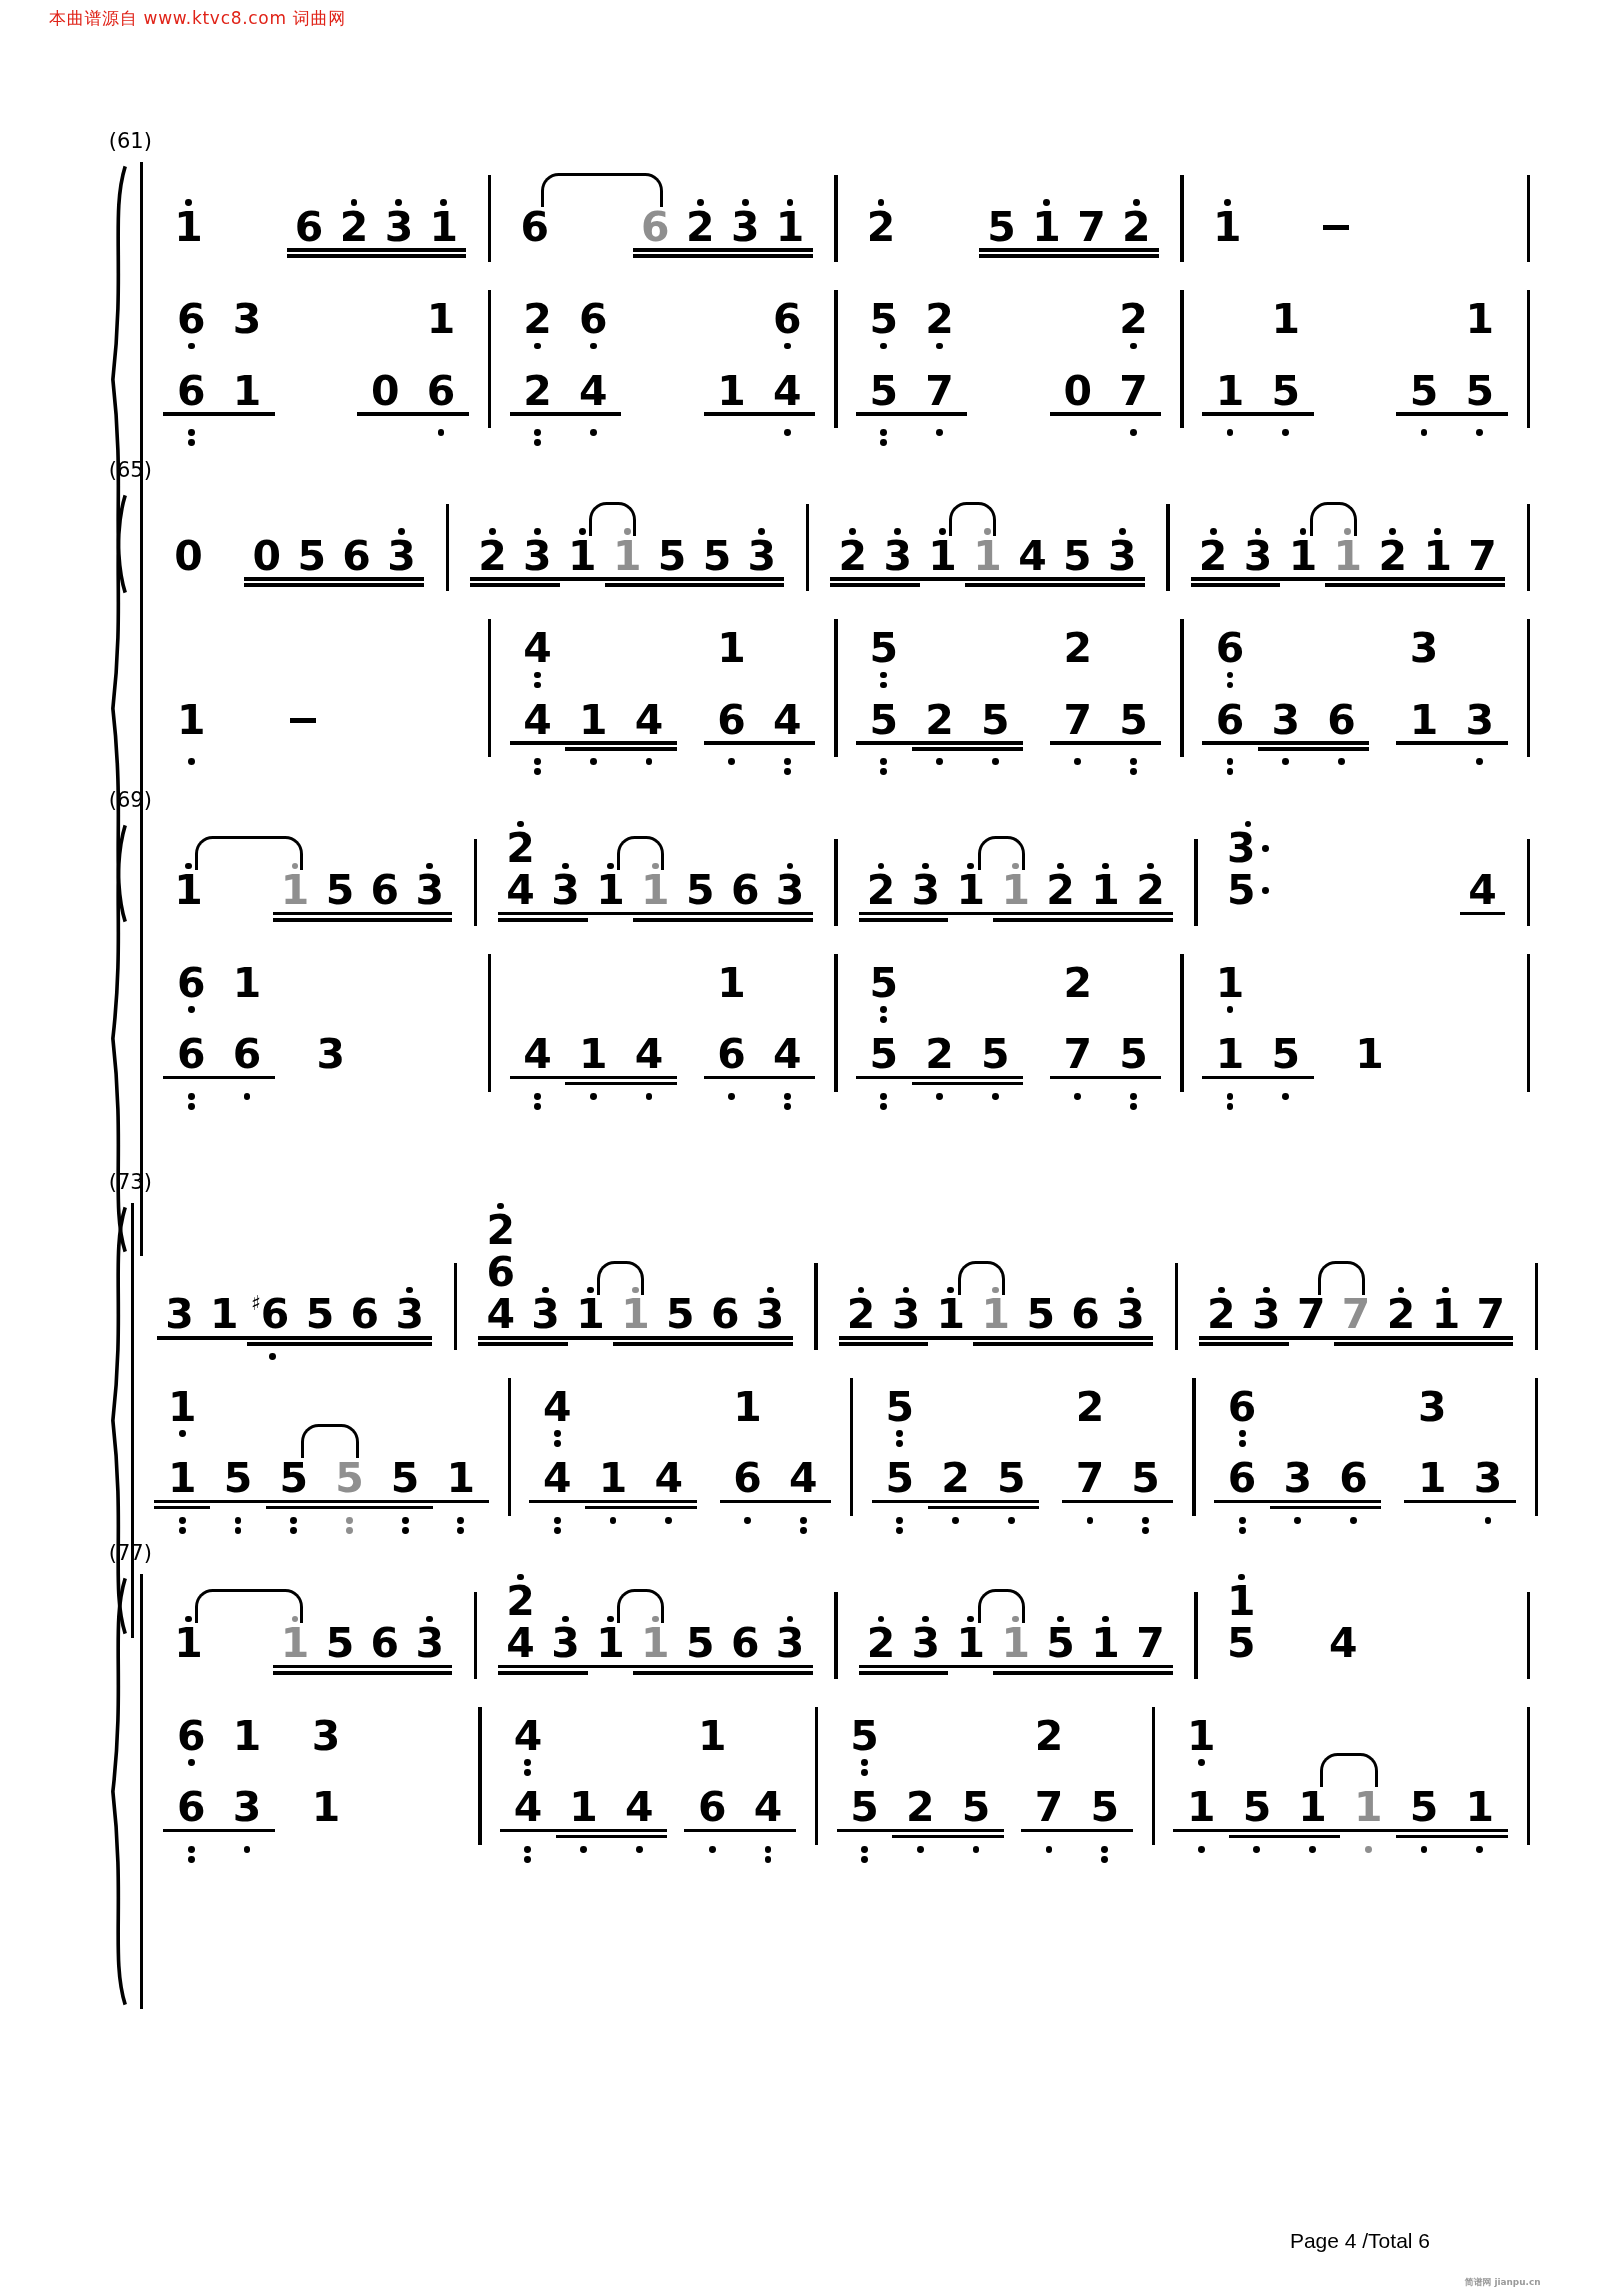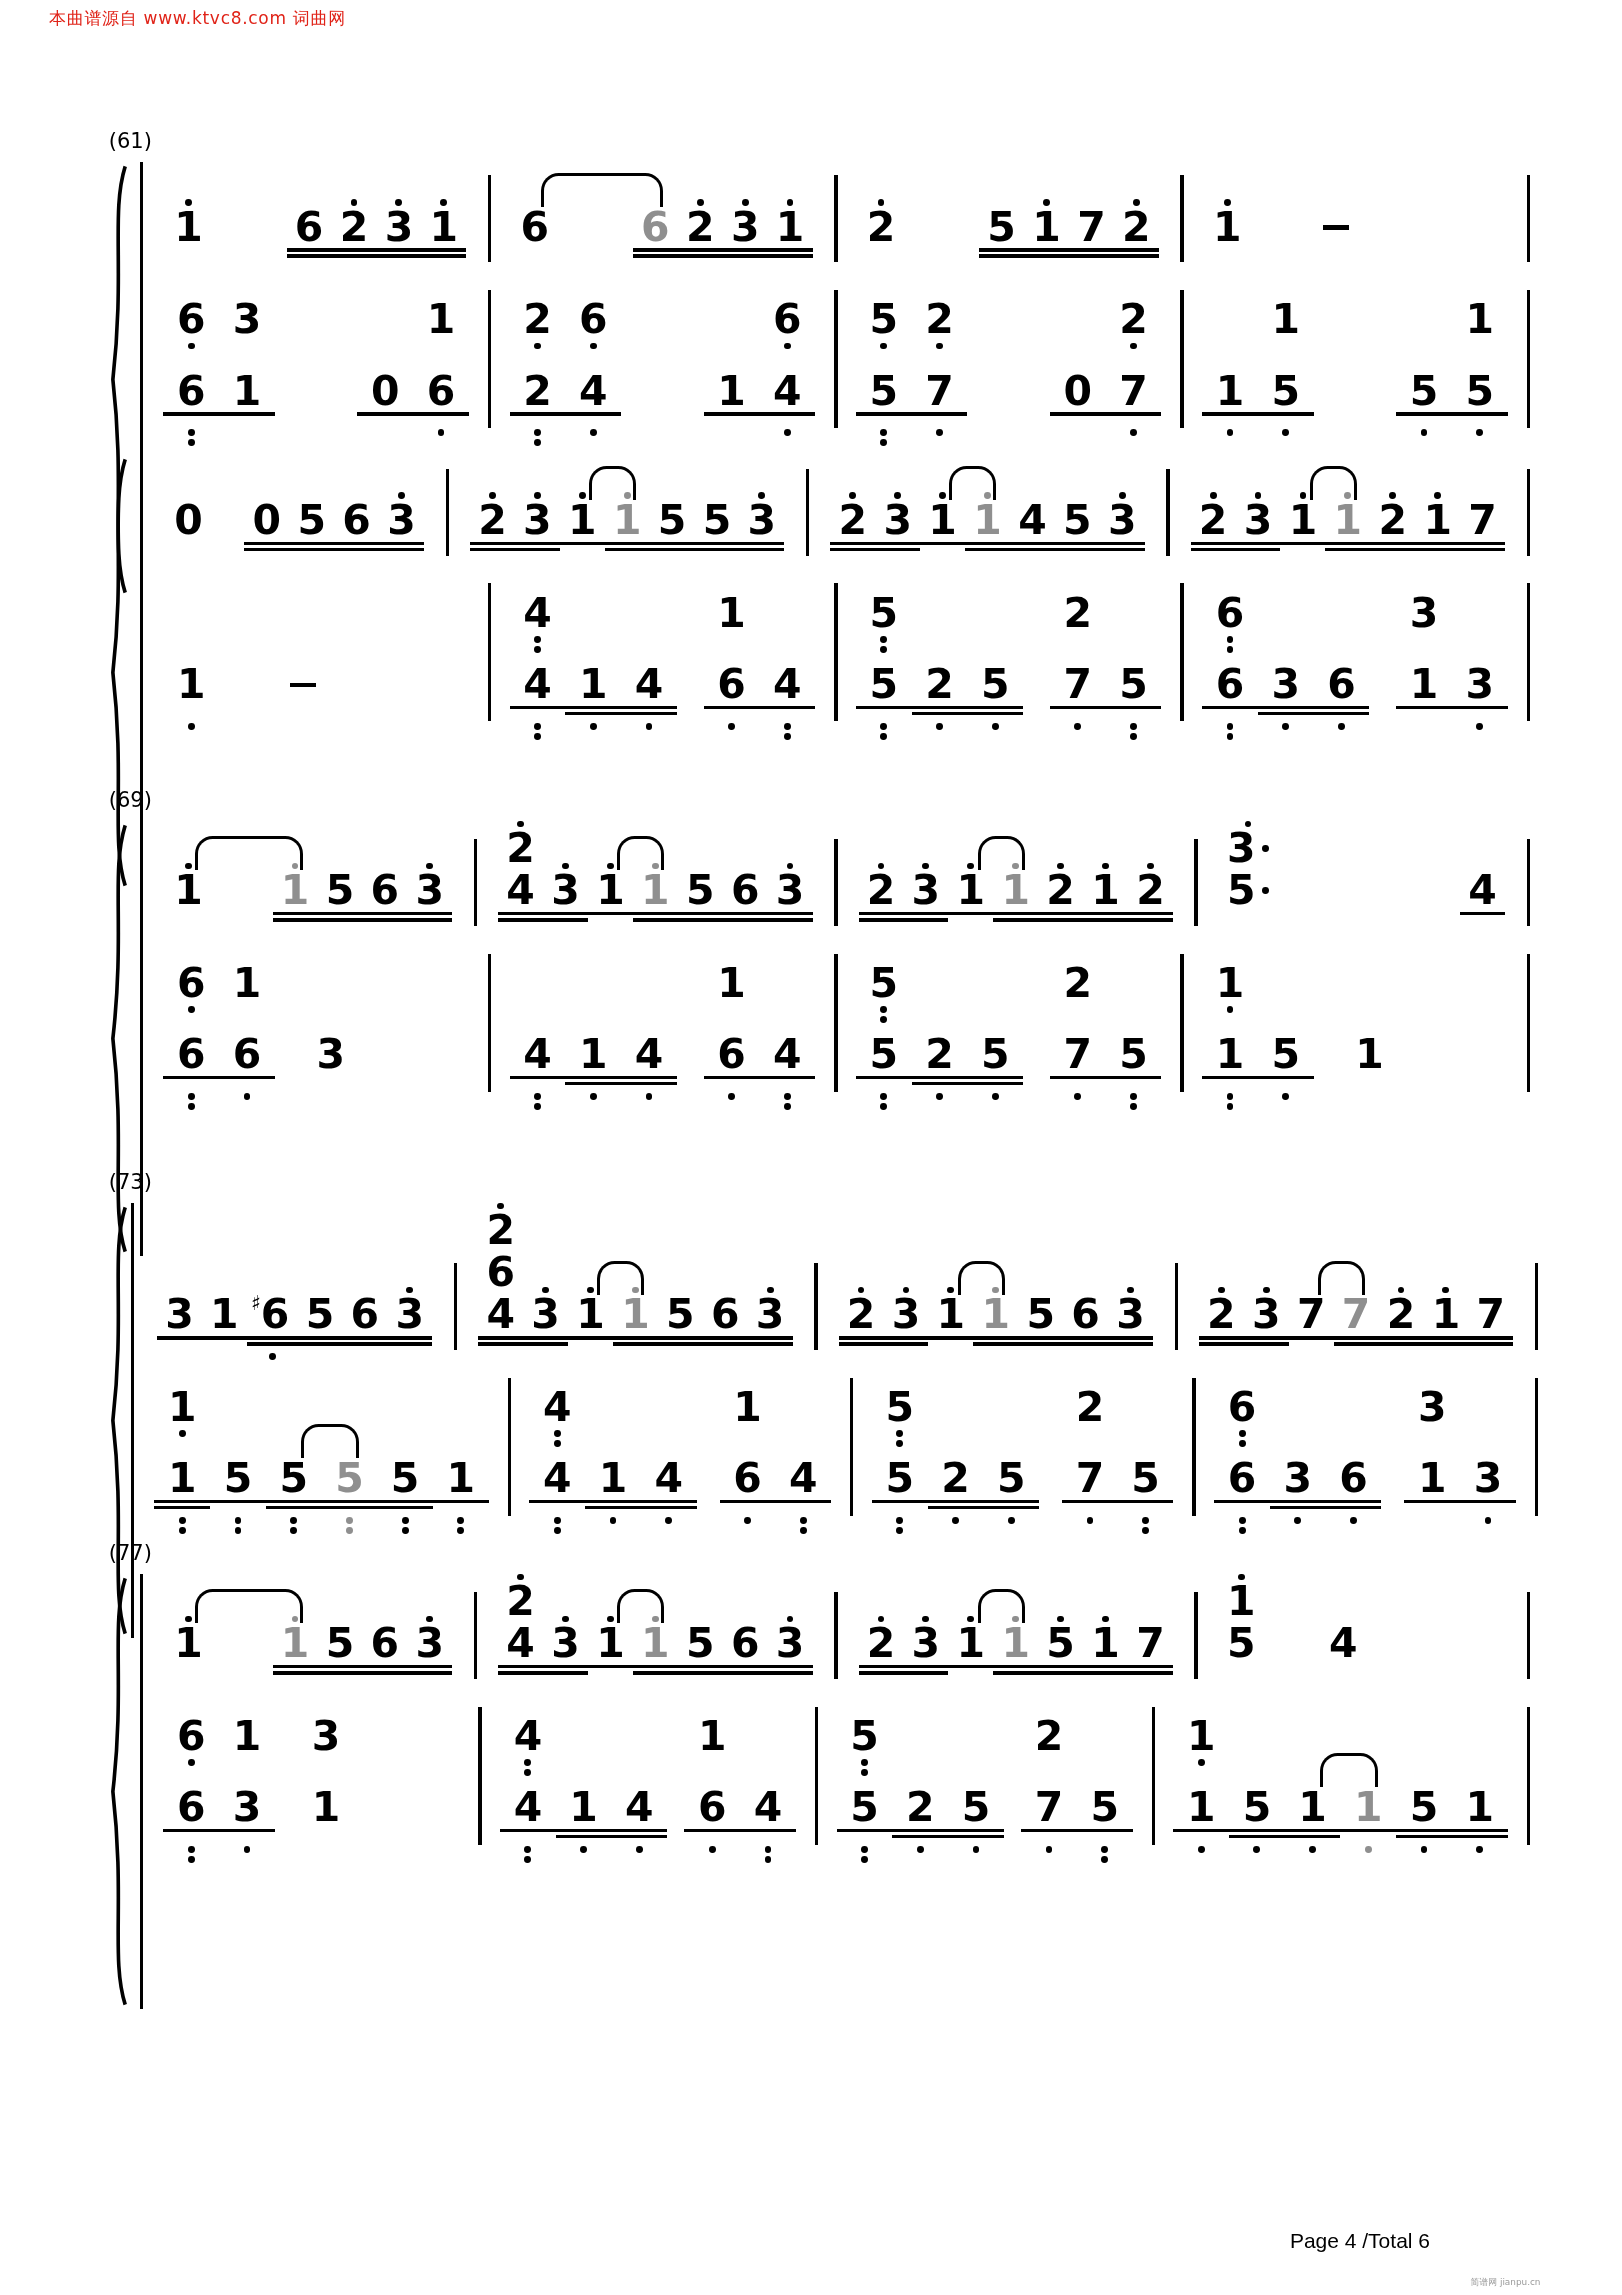--- a/index.html
+++ b/index.html
@@ -1,21 +1,21 @@
 <!DOCTYPE html>
 <html style="font-size:11px"><head>
 <meta charset="utf-8">
 <style>
   html,body{margin:0;padding:0;background:#fff;}
   .sheet{position:relative;width:1546px;height:2295px;background:#ffffff;
          font-family:"DejaVu Sans",sans-serif;overflow:hidden;}
   .hdr-mark{position:absolute;left:49px;top:6.8px;font-size:17px;letter-spacing:0.7px;}
   .footer-page{position:absolute;right:116px;top:2229px;font-size:21px;color:#000;
                font-family:"Liberation Sans",sans-serif;}
-  .footer-mark{position:absolute;right:5.5px;top:2276px;font-size:8.9px;color:#9a9a9a;}
+  .footer-mark{position:absolute;right:5.5px;top:2276px;font-size:8.9px;color:#9a9a9a;font-weight:bold;}
 
   .system{position:absolute;left:102px;width:1426px;}
   .syslabel{font-size:21px;line-height:30px;font-weight:400;color:#000;margin:0 0 5.5px 6.8px;}
   .staves{display:flex;}
   .brace-col{width:38px;display:flex;align-items:stretch;}
   .brace-col svg{width:29px;height:100%;}
   .lines{flex:1;border-left:3.4px solid #000;display:flex;flex-direction:column;}
   .staff{display:flex;}
   .staff-top{margin-bottom:16.4px;}
   .measure{flex:1;display:flex;justify-content:space-between;align-items:flex-end;
@@ -568,20 +568,21 @@
                     </div>
                   </div>
                 </div>
                 <div class="bar"></div>
               </div>
             </div>
           </div>
         </div>
       </div>
       <div class="system" style="top: 455px;">
+        <div class="syslabel">(65)</div>
         <div class="staves">
           <div class="brace-col">
             <svg viewBox="0 0 40 600" preserveAspectRatio="none">
               <path d="M32 6 C12 70 32 150 15 300 C32 450 12 530 32 594" fill="none" stroke="#000" stroke-width="5"></path>
             </svg>
           </div>
           <div class="lines">
             <div class="staff staff-top">
               <div class="measure m-top">
                 <div class="grp">

